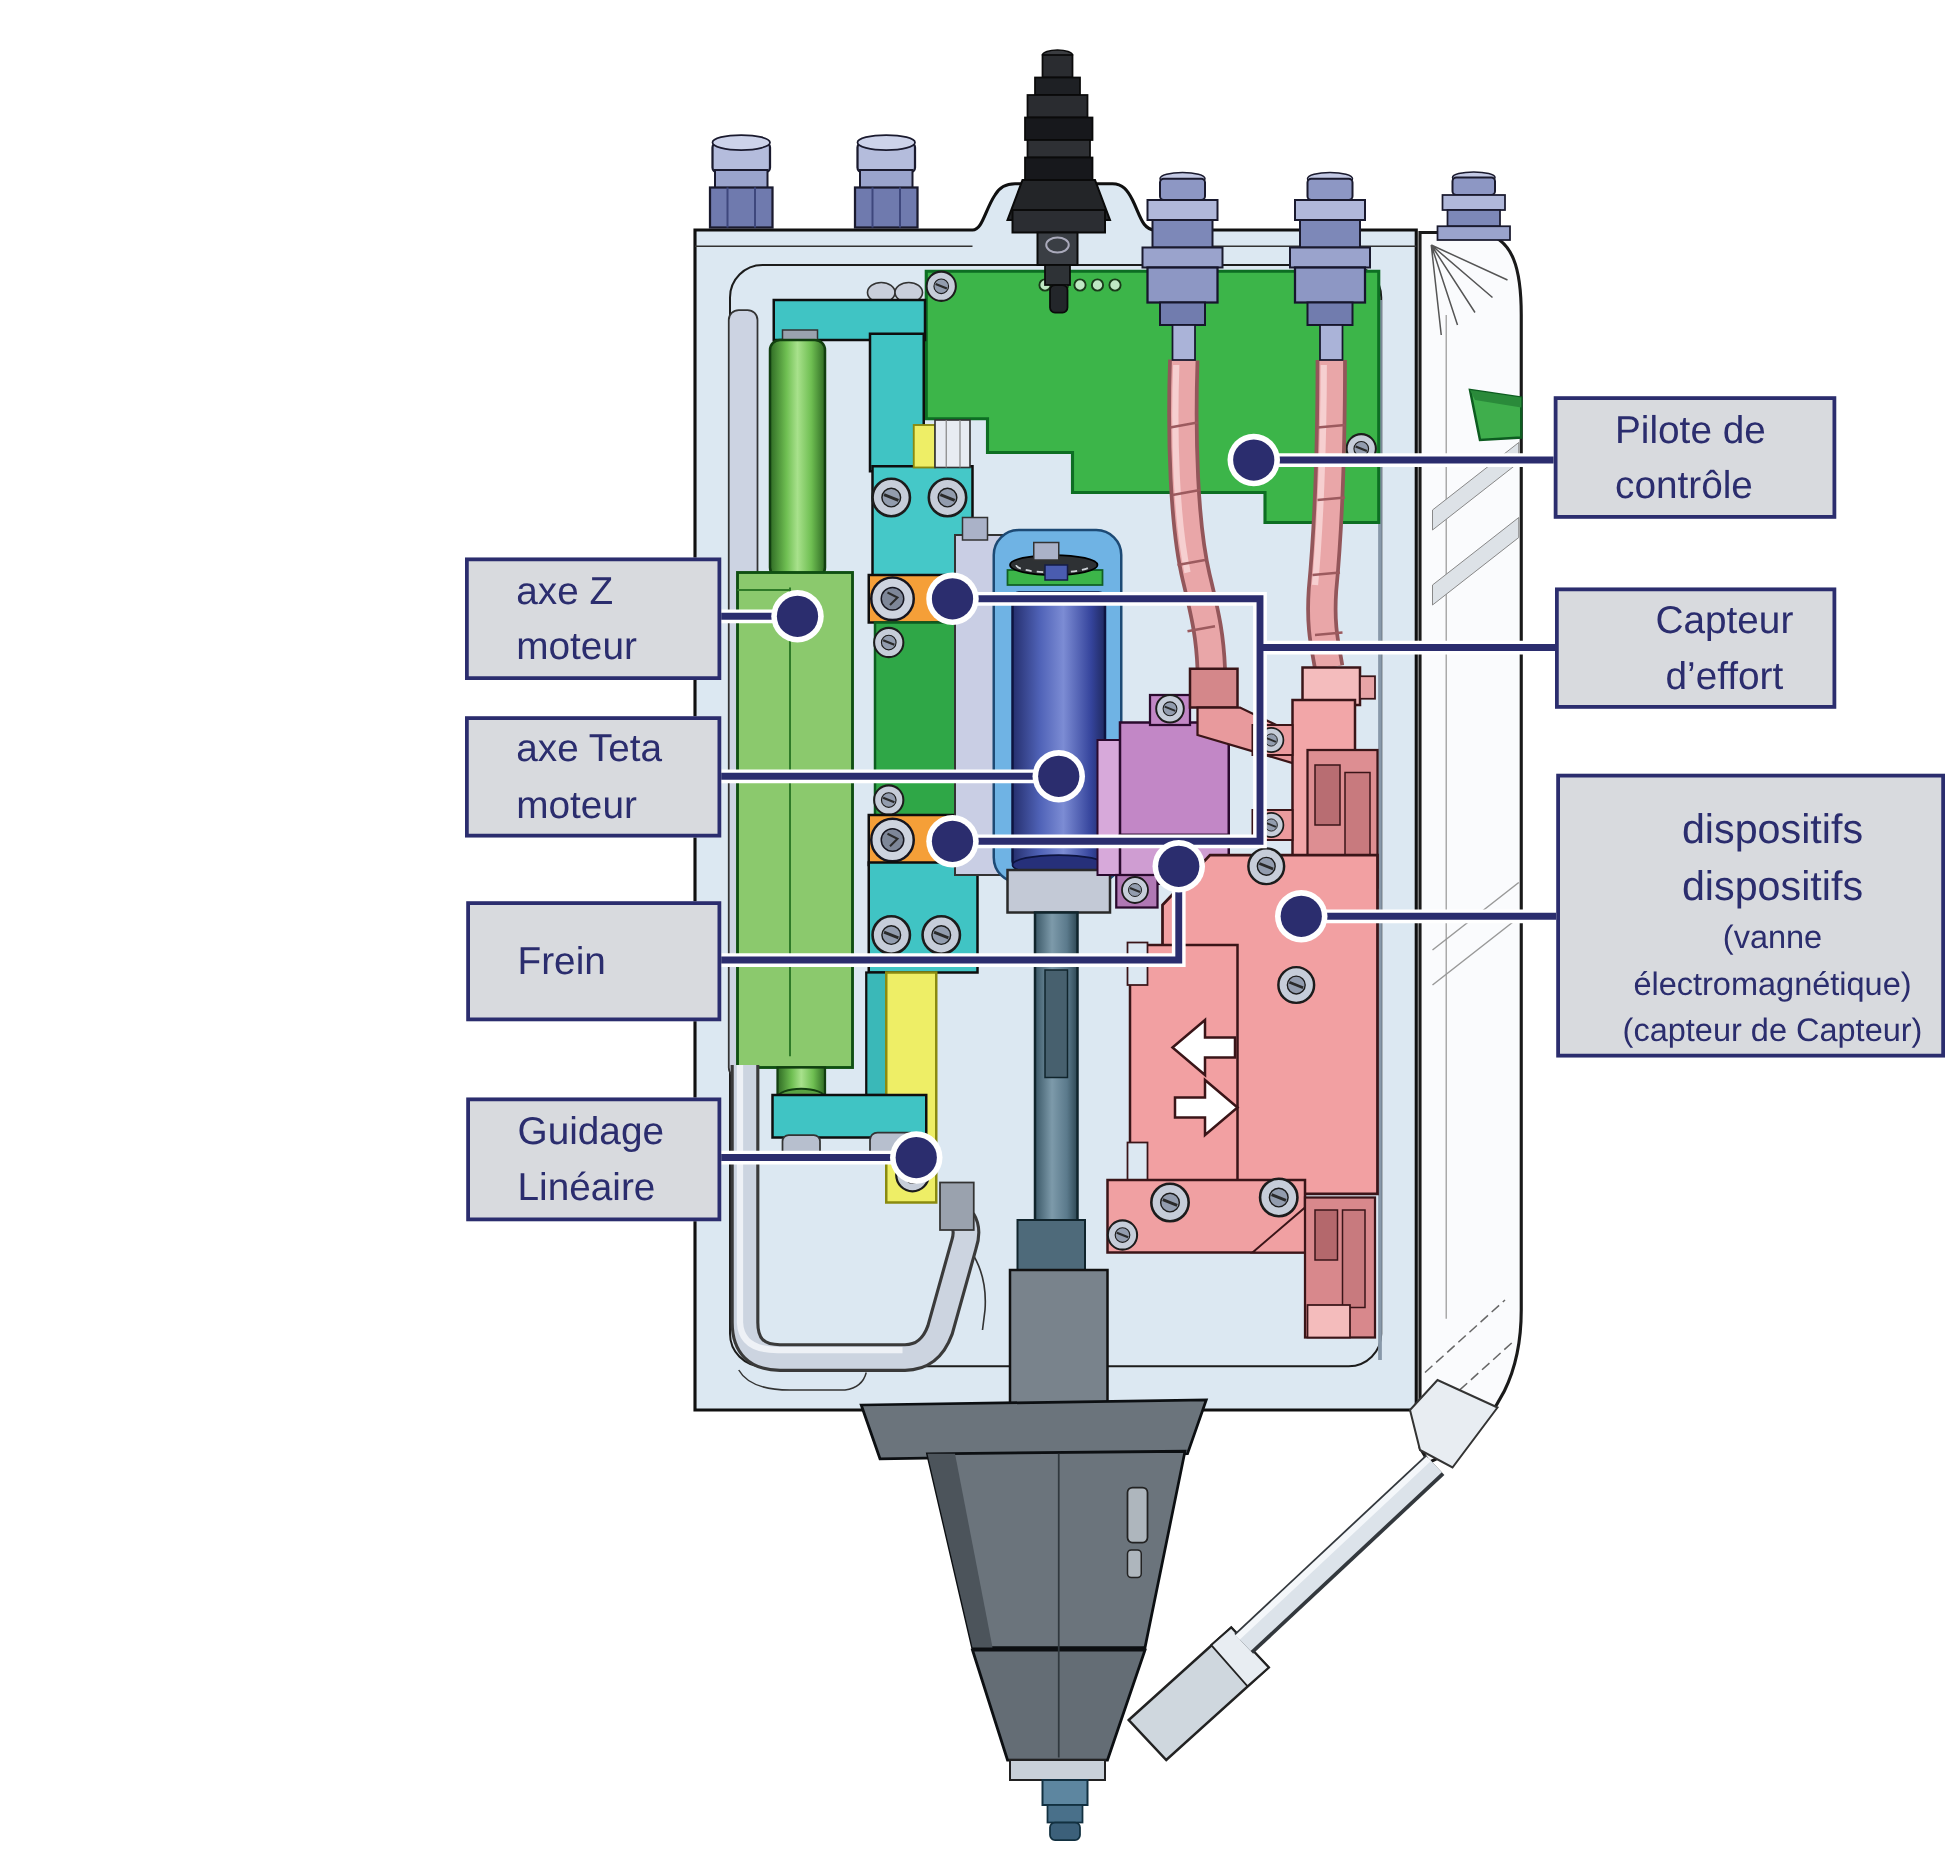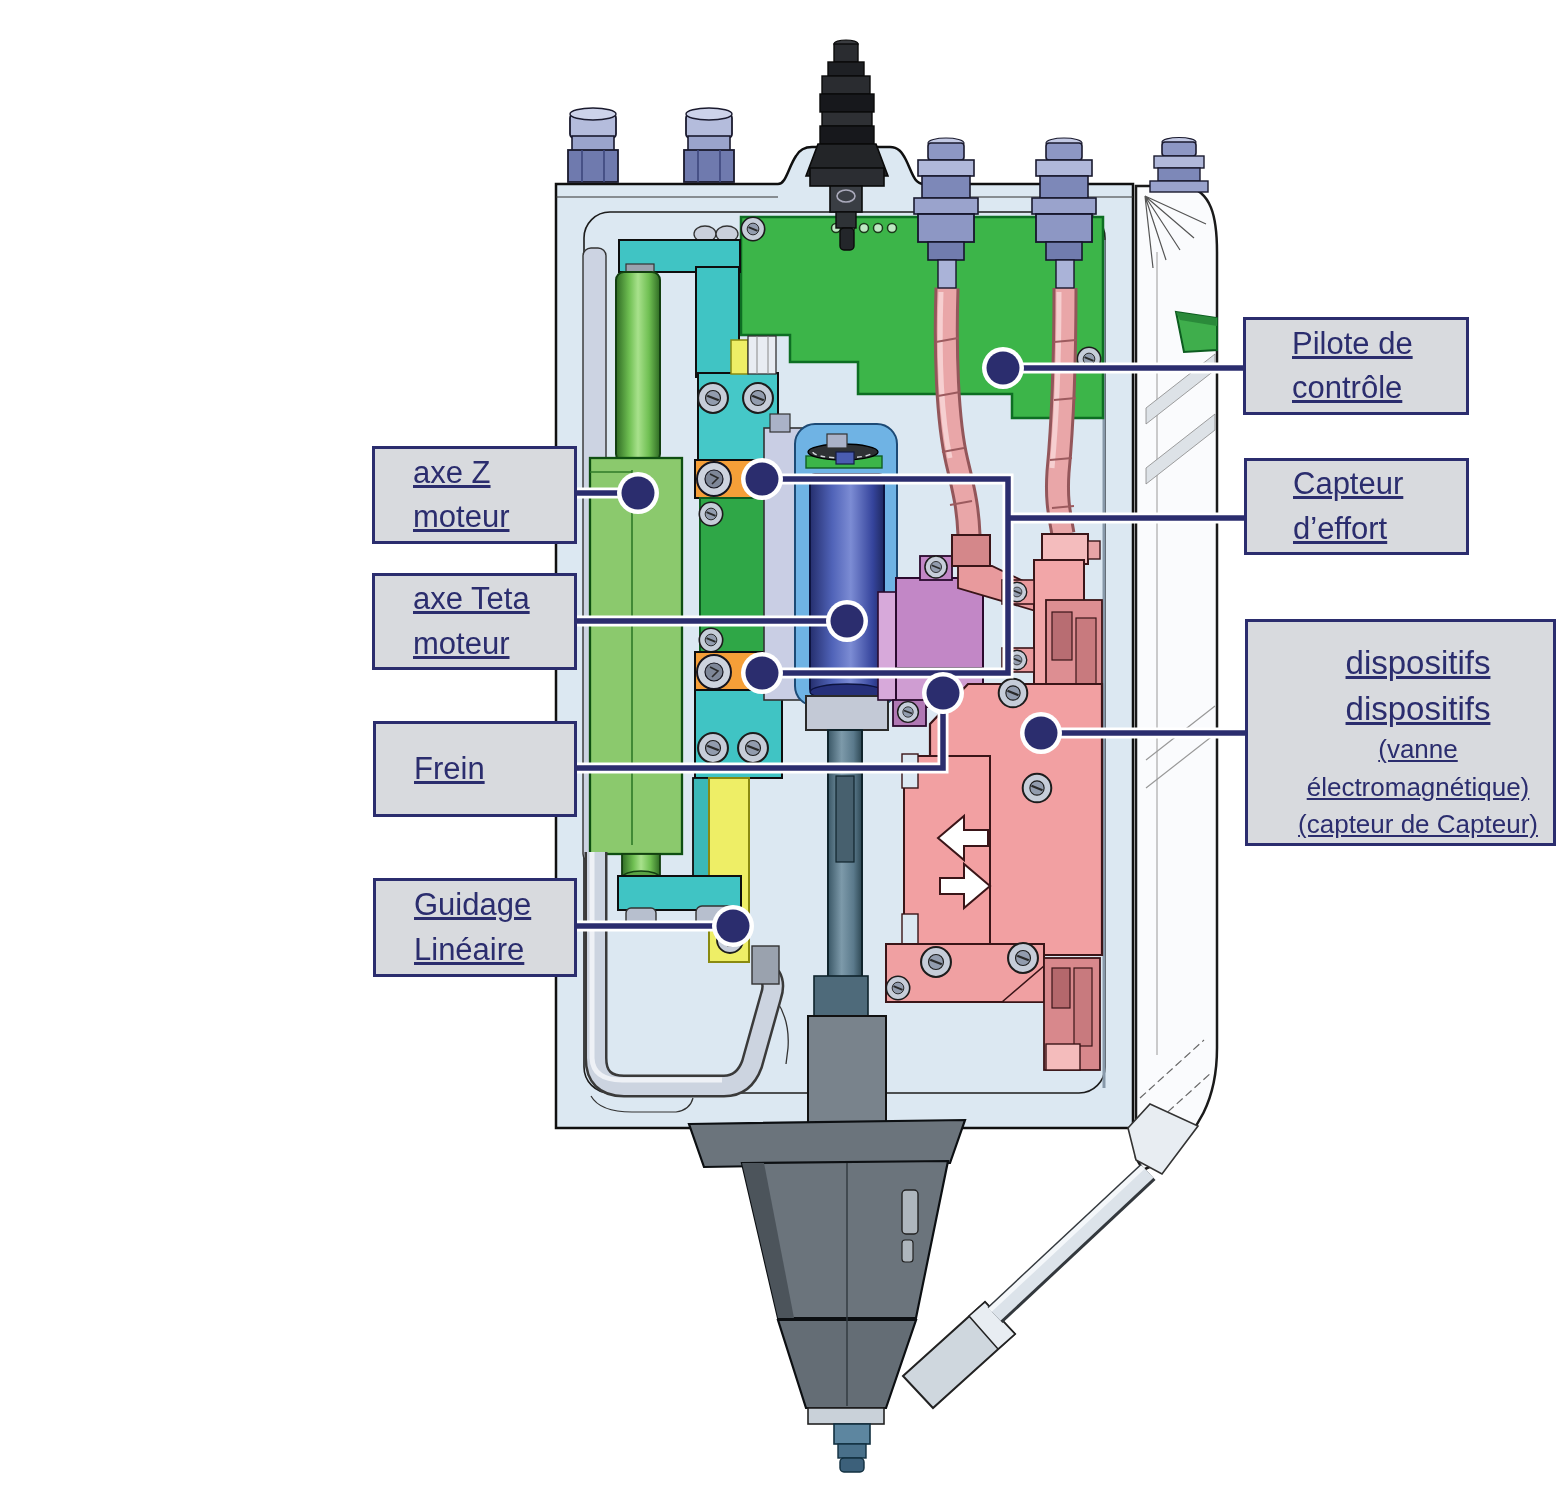--- a/index.html
+++ b/index.html
@@ -2,31 +2,31 @@
 <html><head>
 <meta charset="utf-8">
 <style>
   html,body{margin:0;padding:0;background:#ffffff;}
   .stage{position:relative;width:1560px;height:1486px;background:#ffffff;overflow:hidden;
          font-family:"Liberation Sans",sans-serif;}
   .stage svg{position:absolute;left:0;top:0;}
   .lb{position:absolute;background:#d8dade;border:3px solid #2b2d6e;color:#2b2d6e;
       display:flex;flex-direction:column;justify-content:center;box-sizing:border-box;
       line-height:1.42;padding-left:35px;}
-  .lb span{display:block;text-decoration:underline;}
+  .lb span{display:block;}
   .lb.left{padding-left:38px;font-size:31px;margin-left:48px;}
   .lb.right{padding-left:46px;font-size:31px;}
   .lb.big{justify-content:flex-start;padding-top:18px;font-size:33px;text-align:center;line-height:1.38;}
   .lb .sub{font-size:26px;line-height:1.45;}
   #lb-axez{left:324px;top:446px;width:205px;height:98px;}
   #lb-axeteta{left:324px;top:573px;width:205px;height:97px;}
   #lb-frein{left:325px;top:721px;width:204px;height:96px;}
   #lb-guidage{left:325px;top:878px;width:204px;height:99px;}
   #lb-pilote{left:1243px;top:317px;width:226px;height:98px;}
-  #lb-capteur{left:1244px;top:458px;width:225px;height:97px;}
+  #lb-capteur{left:1244px;top:470px;width:225px;height:97px;text-align:center;}
   #lb-disp{left:1245px;top:619px;width:311px;height:227px;}
 </style>
 </head>
 <body>
 
 <div class="stage">
 
 <svg width="1560" height="1486" viewBox="0 0 1560 1486">
   <defs>
     <linearGradient id="gGreenCyl" x1="0" y1="0" x2="1" y2="0">

